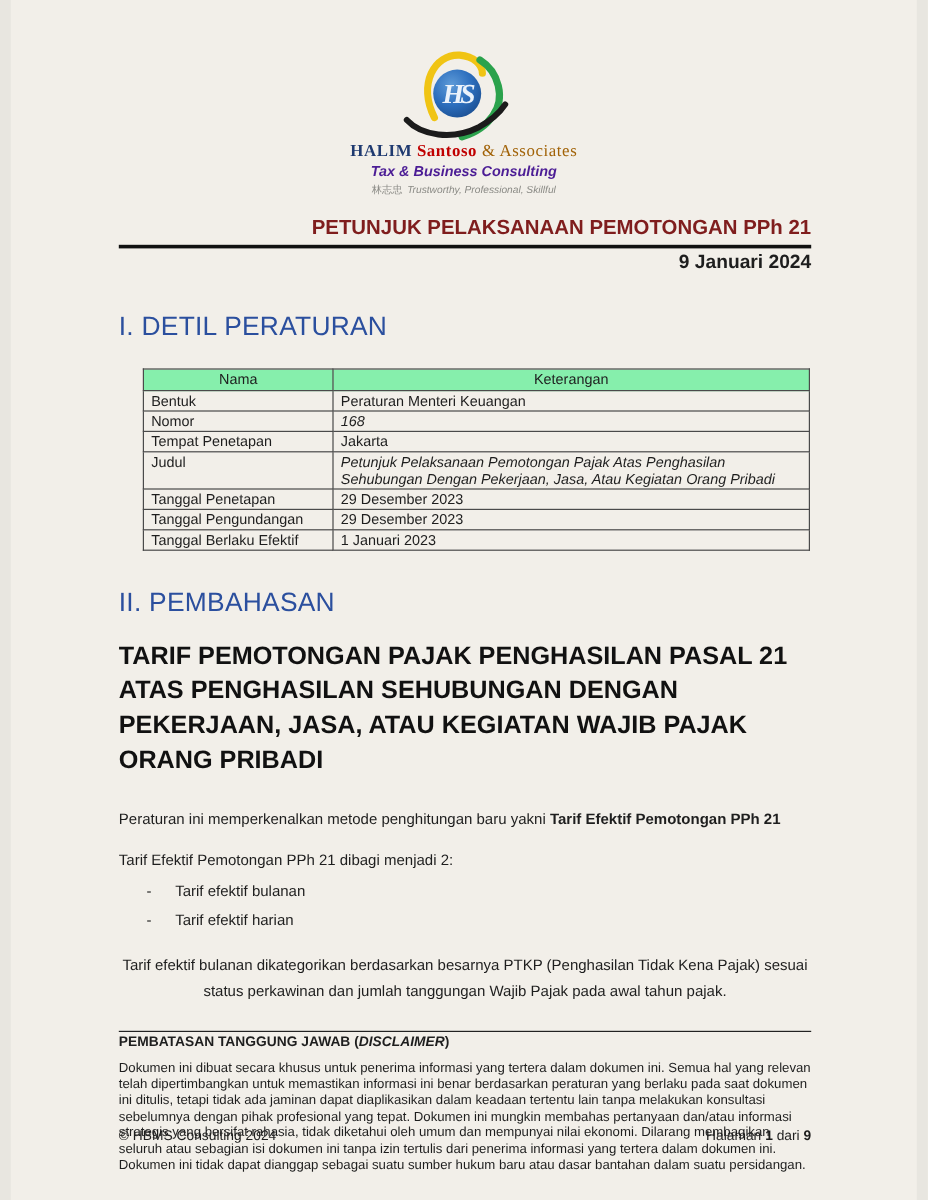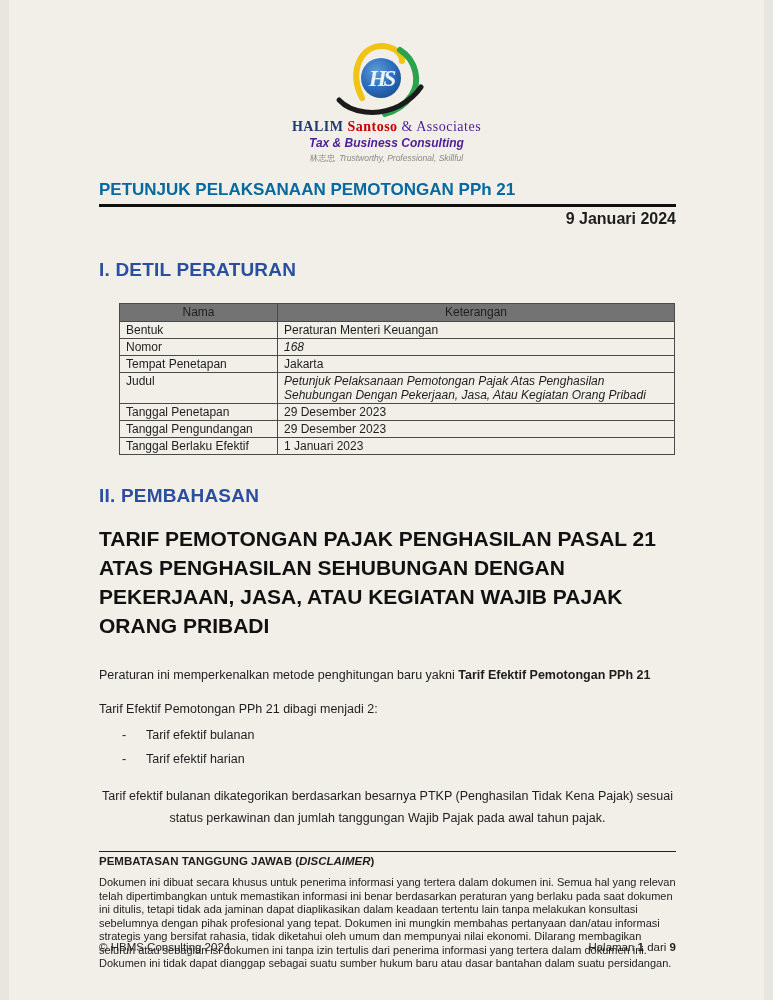--- a/index.html
+++ b/index.html
@@ -13,38 +13,38 @@
     position: relative;
   }
   .content { padding: 0 88px 0 90px; }
 
   
   .logo { padding-top: 36px; text-align: center; }
   .logo svg { display: block; margin: 0 auto; }
   .logo-name { font-family: "Liberation Serif", serif; font-size: 14px; letter-spacing: .5px; margin-top: 1px; }
   .logo-name .halim   { color: #1F3A70; font-weight: bold; }
   .logo-name .santoso { color: #C00000; font-weight: bold; }
-  .logo-name .assoc   { color: #4c1d95; }
+  .logo-name .assoc   { color: #a16207; }
   .logo-sub { font-size: 12px; font-weight: bold; font-style: italic; color: #4c1d95; margin-top: 1px; }
   .logo-tagline { font-size: 8.5px; font-style: italic; color: #8a8a85; margin-top: 3px; }
   .logo-tagline .cn { font-style: normal; margin-right: 4px; }
 
   
-  .doc-title { margin-top: 15px; text-align: left; font-size: 17px; font-weight: bold; color: #0369a1; }
+  .doc-title { margin-top: 15px; text-align: right; font-size: 17px; font-weight: bold; color: #7f1d1d; }
   .title-rule { margin-top: 4px; height: 3px; background: #111; }
   .doc-date { margin-top: 3px; text-align: right; font-size: 16px; font-weight: bold; }
 
   
-  .sec { margin-top: 31px; font-size: 19px; font-weight: bold; color: #2B4F9E; letter-spacing: .2px; }
+  .sec { margin-top: 31px; font-size: 22px; font-weight: normal; color: #2B4F9E; letter-spacing: .2px; }
   .sec2 { margin-top: 30px; }
 
   
   table.reg { margin: 22px 0 0 20px; width: 556px; border-collapse: collapse; font-size: 12px; }
   table.reg th, table.reg td { border: 1px solid #4a4a4a; padding: 1px 6px; line-height: 14px; vertical-align: top; }
-  table.reg thead th { background: #737373; font-weight: normal; text-align: center; height: 18px; }
+  table.reg thead th { background: #86efac; font-weight: normal; text-align: center; height: 18px; }
   table.reg td.c1 { width: 158px; }
   table.reg td.it { font-style: italic; }
 
   
   .main-heading { margin-top: 17px; font-size: 21px; font-weight: bold; line-height: 29px; color: #111; }
   .para { margin-top: 24px; font-size: 12.5px; line-height: 22px; }
   .para + .para { margin-top: 12px; }
   .para b { font-weight: bold; }
   ul.dash { margin: 3px 0 0 0; list-style: none; }
   ul.dash li { display: flex; font-size: 12.5px; line-height: 24px; padding-left: 23px; }

